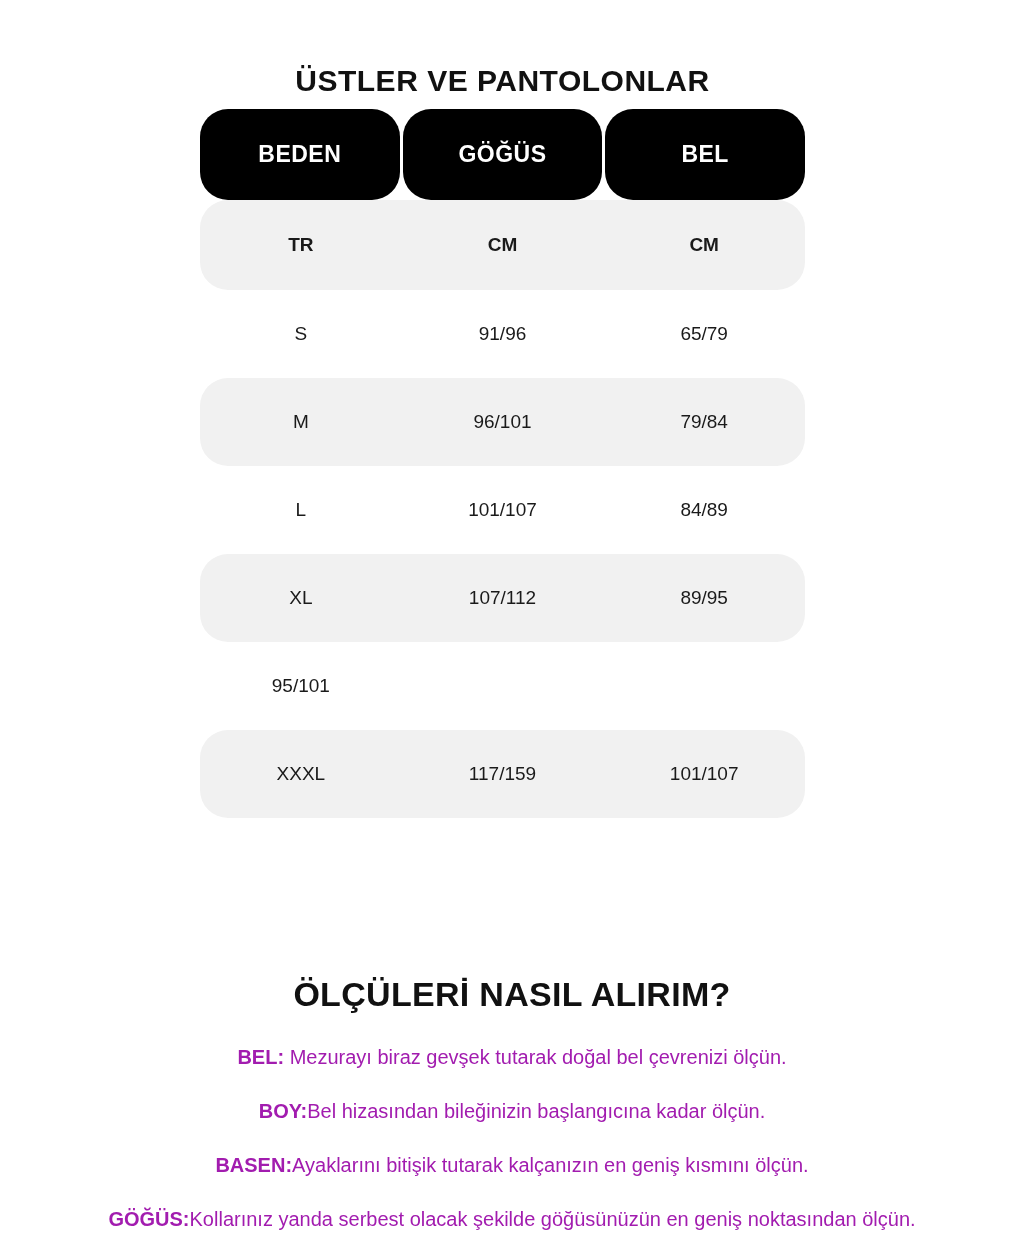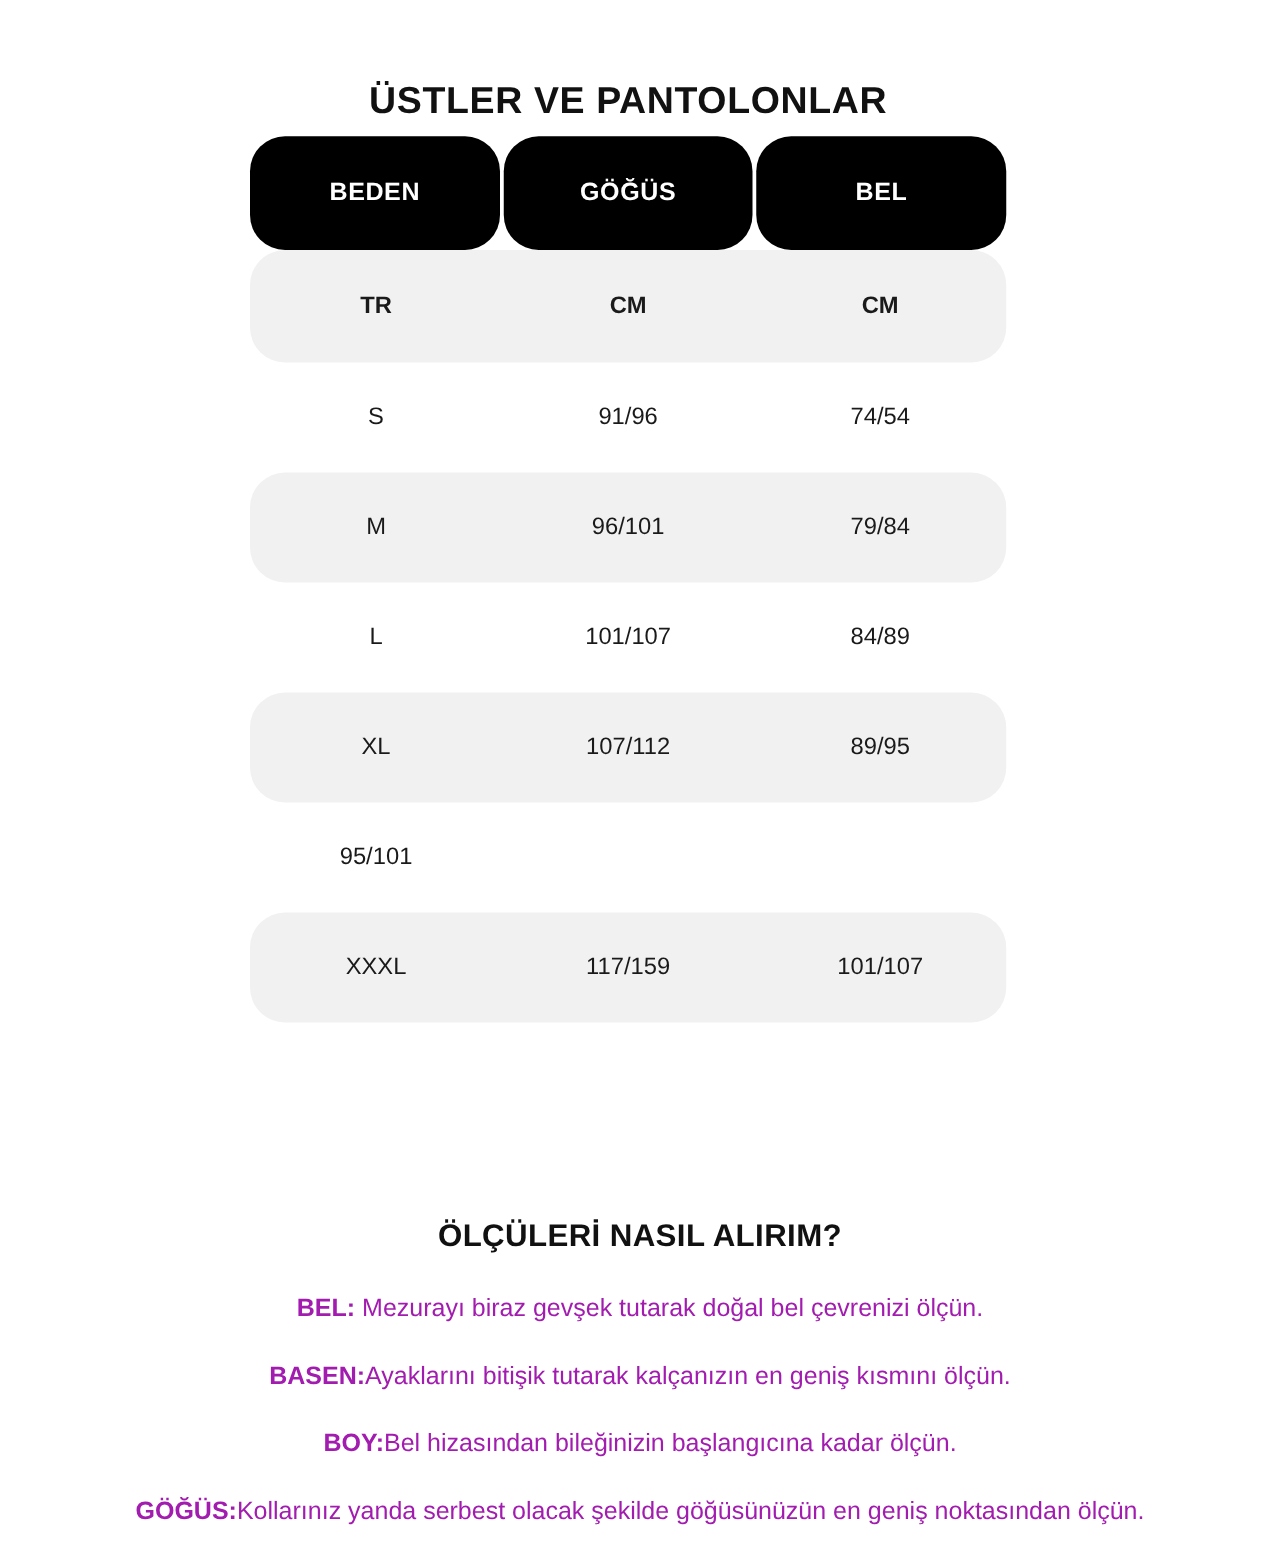--- a/index.html
+++ b/index.html
@@ -49,21 +49,21 @@
     column-gap: 3px;
     background: var(--page-bg);
   }
   .header-cell {
     background: var(--header-bg);
     color: var(--header-text);
     height: 91px;
     display: flex;
     align-items: center;
     justify-content: center;
-    font-size: 20px;
+    font-size: 23px;
     font-weight: bold;
     letter-spacing: 0.5px;
   }
   .unit-row .tcell {
     height: 90px;
     font-weight: bold;
   }
   .unit-row { background: var(--row-alt-bg); }
   .body-row .tcell { height: 88px; }
   .body-row.alt { background: var(--row-alt-bg); }
@@ -76,21 +76,21 @@
     text-align: right;
   }
   .measure-section {
     position: absolute;
     left: 0;
     top: 975px;
     width: 1024px;
     text-align: center;
   }
   .measure-heading {
-    font-size: 25px;
+    font-size: 34px;
     font-weight: bold;
     color: #111111;
     margin-bottom: 32px;
     letter-spacing: 0.3px;
   }
   .measure-item {
     font-size: 20px;
     margin-bottom: 31px;
     color: #a21caf;
   }
@@ -116,21 +116,21 @@
       <div class="trow unit-row">
         <div class="tcell">TR</div>
         <div class="tcell">CM</div>
         <div class="tcell">CM</div>
       </div>
 
       <div>
           <div class="trow body-row">
             <div class="tcell">S</div>
             <div class="tcell">91/96</div>
-            <div class="tcell">74/54</div>
+            <div class="tcell">65/79</div>
           </div>
           <div class="trow body-row alt">
             <div class="tcell">M</div>
             <div class="tcell">96/101</div>
             <div class="tcell">79/84</div>
           </div>
           <div class="trow body-row">
             <div class="tcell">L</div>
             <div class="tcell">101/107</div>
             <div class="tcell">84/89</div>
@@ -153,25 +153,25 @@
   </div>
 
   <div class="measure-section">
     <div class="measure-heading">ÖLÇÜLERİ NASIL ALIRIM?</div>
 
     <div class="measure-item">
       <span class="label">BEL:</span><span> Mezurayı biraz gevşek tutarak doğal bel çevrenizi ölçün.</span>
     </div>
 
     <div class="measure-item">
-      <span class="label">BASEN:</span><span>Ayaklarını bitişik tutarak kalçanızın en geniş kısmını ölçün.</span>
+      <span class="label">BOY:</span><span>Bel hizasından bileğinizin başlangıcına kadar ölçün.</span>
     </div>
 
     <div class="measure-item">
-      <span class="label">BOY:</span><span>Bel hizasından bileğinizin başlangıcına kadar ölçün.</span>
+      <span class="label">BASEN:</span><span>Ayaklarını bitişik tutarak kalçanızın en geniş kısmını ölçün.</span>
     </div>
 
     <div class="measure-item">
       <span class="label">GÖĞÜS:</span><span>Kollarınız yanda serbest olacak şekilde göğüsünüzün en geniş noktasından ölçün.</span>
     </div>
   </div>
 
 </div>
 
 </body></html>

